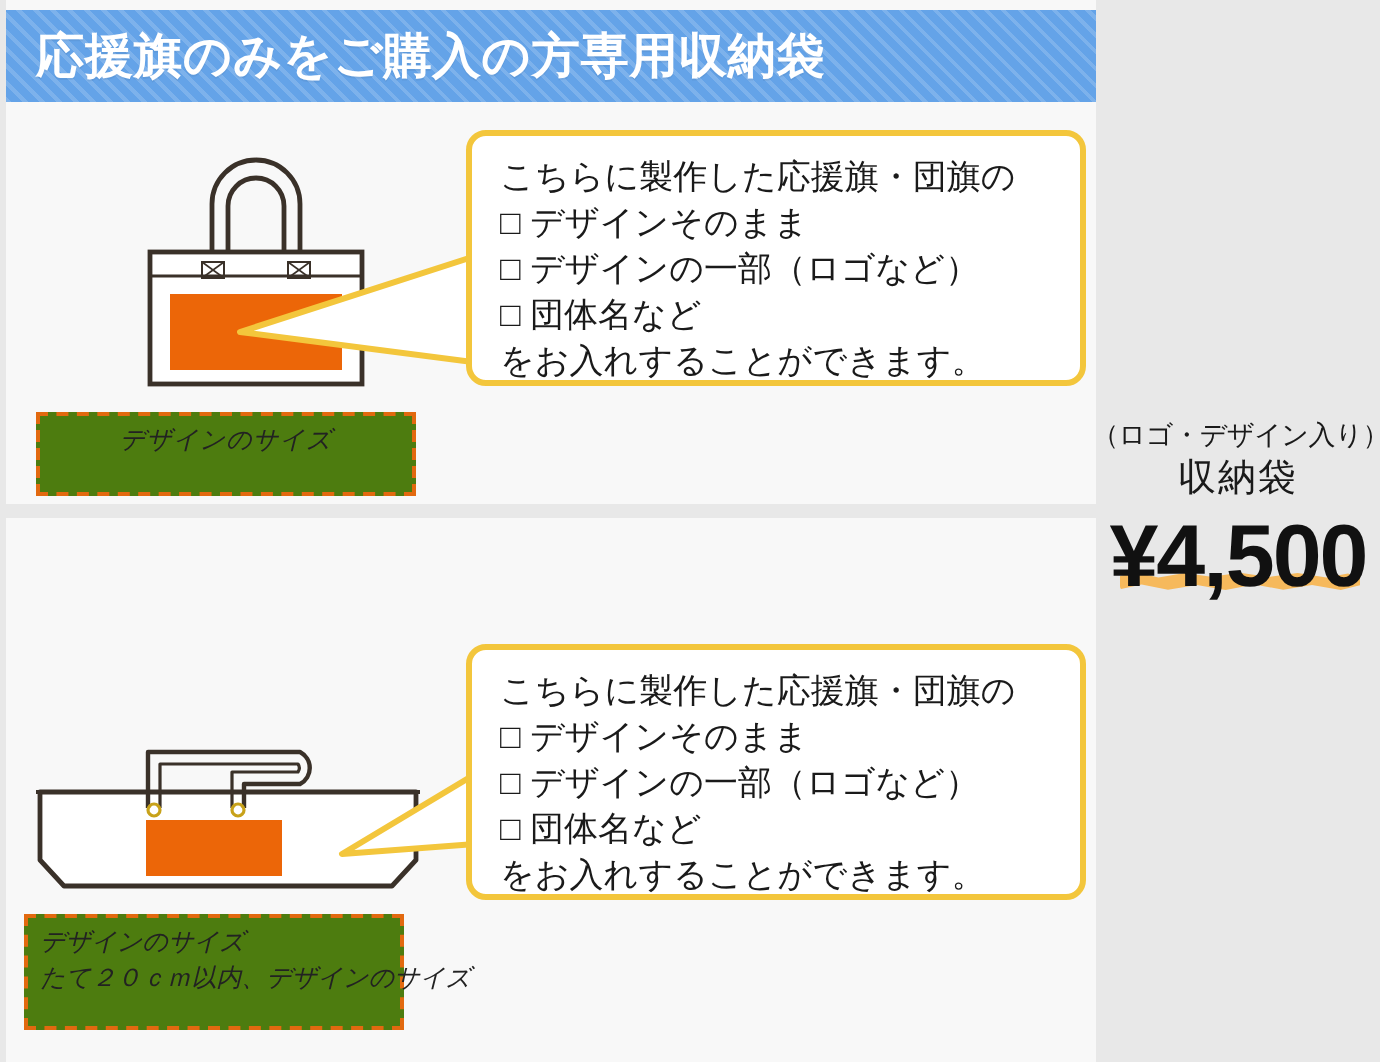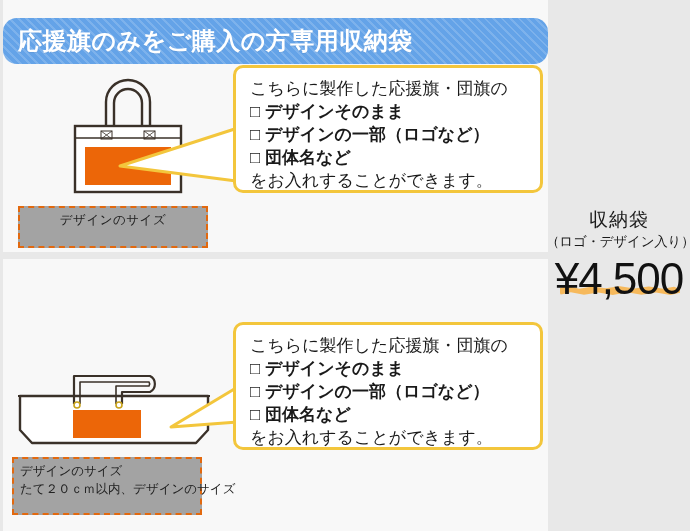--- a/index.html
+++ b/index.html
@@ -17,21 +17,21 @@
   #panel-two{top:259px;height:272px;}
 
   
   .sec-header{
     position:absolute;left:3px;width:545px;height:46px;
     display:flex;align-items:center;
     background-image:repeating-linear-gradient(45deg,
         rgba(255,255,255,.16) 0px, rgba(255,255,255,.16) 2px,
         rgba(255,255,255,0) 2px,  rgba(255,255,255,0) 6px);
   }
-  #header-one{top:18px;background-color:#64a3e8;border-radius:14px;}
+  #header-one{top:5px;background-color:#64a3e8;}
   #header-two{top:263px;background-color:#25bcd4;}
   .sec-header .htext{
     margin-left:15px;color:#ffffff;font-weight:bold;
     font-size:24px;letter-spacing:.5px;white-space:nowrap;
     text-shadow:0 1px 0 rgba(0,0,0,.05);
   }
   .sec-header .hsmall{font-size:14px;font-weight:bold;vertical-align:2px;}
 
   
   .callout{
@@ -39,31 +39,31 @@
     border:3px solid #f3c63c;border-radius:10px;
     box-sizing:border-box;
   }
   #callout-one{left:233px;top:65px;width:310px;height:128px;}
   #callout-two{left:233px;top:322px;width:310px;height:128px;}
   .callout .lines{
     padding:9px 0 0 14px;color:#1a1a1a;font-size:17px;line-height:23px;
     white-space:nowrap;
   }
   .callout .lines .ln{display:block;}
-  .callout .lines .bold{font-weight:bold;}
+  .callout .lines .bold{font-weight:normal;}
 
   
   .pointer{position:absolute;}
   #pointer-one{left:108px;top:120px;width:140px;height:80px;}
   #pointer-two{left:165px;top:375px;width:90px;height:60px;}
 
   
   .sizebox{
-    position:absolute;border:2px dashed #e2690f;background:#a3a3a3;
-    box-sizing:border-box;color:#222;
+    position:absolute;border:2px dashed #e2690f;background:#4d7c0f;
+    box-sizing:border-box;color:#222;font-style:italic;
   }
   #sizebox-one{left:18px;top:206px;width:190px;height:42px;
     text-align:center;font-size:12.5px;line-height:18px;padding-top:3px;}
   #sizebox-two{left:12px;top:457px;width:190px;height:58px;
     text-align:left;font-size:12.5px;line-height:18px;padding:3px 0 0 6px;}
   .sizebox .ln{display:block;white-space:nowrap;}
   #sizebox-one .ln:first-child{letter-spacing:.5px;}
 
   
   #price-panel{
@@ -79,21 +79,21 @@
     margin-left:-2px;letter-spacing:-.2px;}
   #price-main-wrap{position:relative;height:46px;margin-top:4px;}
   #price-highlight{
     position:absolute;left:12px;top:30px;width:120px;height:9px;
     background:#f6b95c;border-radius:2px;
     clip-path:polygon(0% 22%,6% 0%,16% 30%,27% 6%,38% 26%,50% 4%,62% 28%,
       74% 6%,86% 30%,95% 8%,100% 34%,100% 74%,92% 100%,80% 72%,68% 98%,
       56% 70%,44% 100%,32% 72%,20% 98%,9% 70%,0% 96%);
   }
   #price-main{
-    position:relative;font-size:44px;line-height:46px;font-weight:400;
+    position:relative;font-size:44px;line-height:46px;font-weight:700;
     letter-spacing:-1px;color:#111;
   }
   #price-tax{font-size:14px;line-height:22px;margin-top:5px;
     letter-spacing:-.3px;}
 </style>
 </head>
 <body>
 
 <div class="page">
 
@@ -162,22 +162,22 @@
     </div>
   </div>
 
   <div class="sizebox" id="sizebox-two">
     <span class="ln">デザインのサイズ</span>
     <span class="ln">たて２０ｃｍ以内、デザインのサイズ</span>
   </div>
 
   <div id="price-panel">
     <div id="price-inner">
+      <div id="price-sub">（ロゴ・デザイン入り）</div>
       <div id="price-title">収納袋</div>
-      <div id="price-sub">（ロゴ・デザイン入り）</div>
       <div id="price-main-wrap">
         <div id="price-highlight"></div>
         <div id="price-main">¥4,500</div>
       </div>
     </div>
   </div>
 
 </div>
 
 </body></html>

